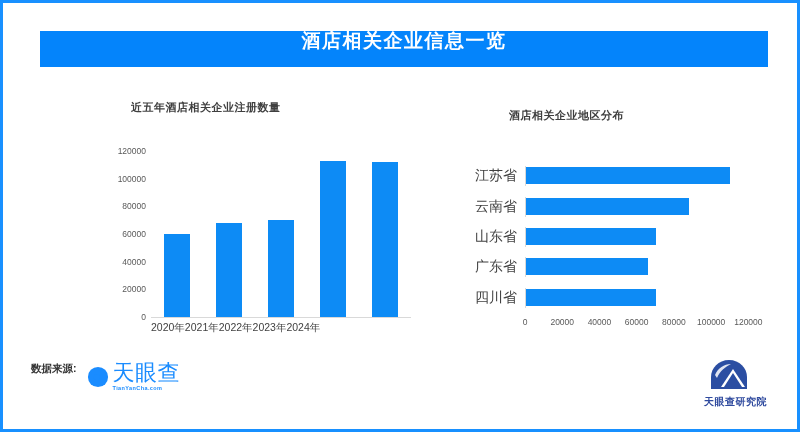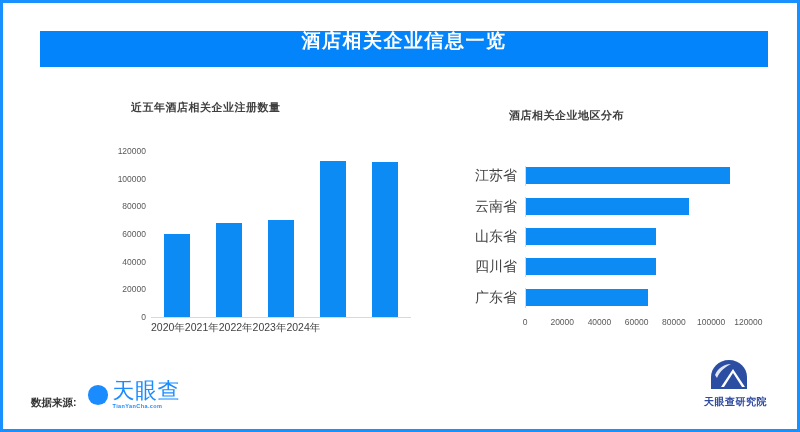--- a/index.html
+++ b/index.html
@@ -204,23 +204,23 @@
   .footer {
     position: absolute;
     left: 0;
     bottom: 0;
     width: 800px;
     height: 78px;
   }
   .source {
     position: absolute;
     left: 28px;
-    top: 29px;
-    display: flex;
-    align-items: flex-end;
+    top: 11px;
+    display: flex;
+    align-items: flex-start;
   }
   .source-label {
     font-size: 10.5px;
     color: #333333;
     font-weight: bold;
     margin-right: 10px;
     white-space: nowrap;
   }
   .tyc-logo {
     display: flex;
@@ -339,29 +339,29 @@
                 <div class="hbar" style="width: 67.6923%; background: rgb(13, 139, 245);"></div>
               </div>
             </div>
             <div class="hbar-row">
               <div class="hbar-label">山东省</div>
               <div class="hbar-track">
                 <div class="hbar" style="width: 53.8462%; background: rgb(13, 139, 245);"></div>
               </div>
             </div>
             <div class="hbar-row">
+              <div class="hbar-label">广东省</div>
+              <div class="hbar-track">
+                <div class="hbar" style="width: 50.7692%; background: rgb(13, 139, 245);"></div>
+              </div>
+            </div>
+            <div class="hbar-row">
               <div class="hbar-label">四川省</div>
               <div class="hbar-track">
                 <div class="hbar" style="width: 53.8462%; background: rgb(13, 139, 245);"></div>
-              </div>
-            </div>
-            <div class="hbar-row">
-              <div class="hbar-label">广东省</div>
-              <div class="hbar-track">
-                <div class="hbar" style="width: 50.7692%; background: rgb(13, 139, 245);"></div>
               </div>
             </div>
           </div>
         <div class="hbar-axis">
             <span class="xtick" style="left: 0%;">0</span>
             <span class="xtick" style="left: 15.3846%;">20000</span>
             <span class="xtick" style="left: 30.7692%;">40000</span>
             <span class="xtick" style="left: 46.1538%;">60000</span>
             <span class="xtick" style="left: 61.5385%;">80000</span>
             <span class="xtick" style="left: 76.9231%;">100000</span>

